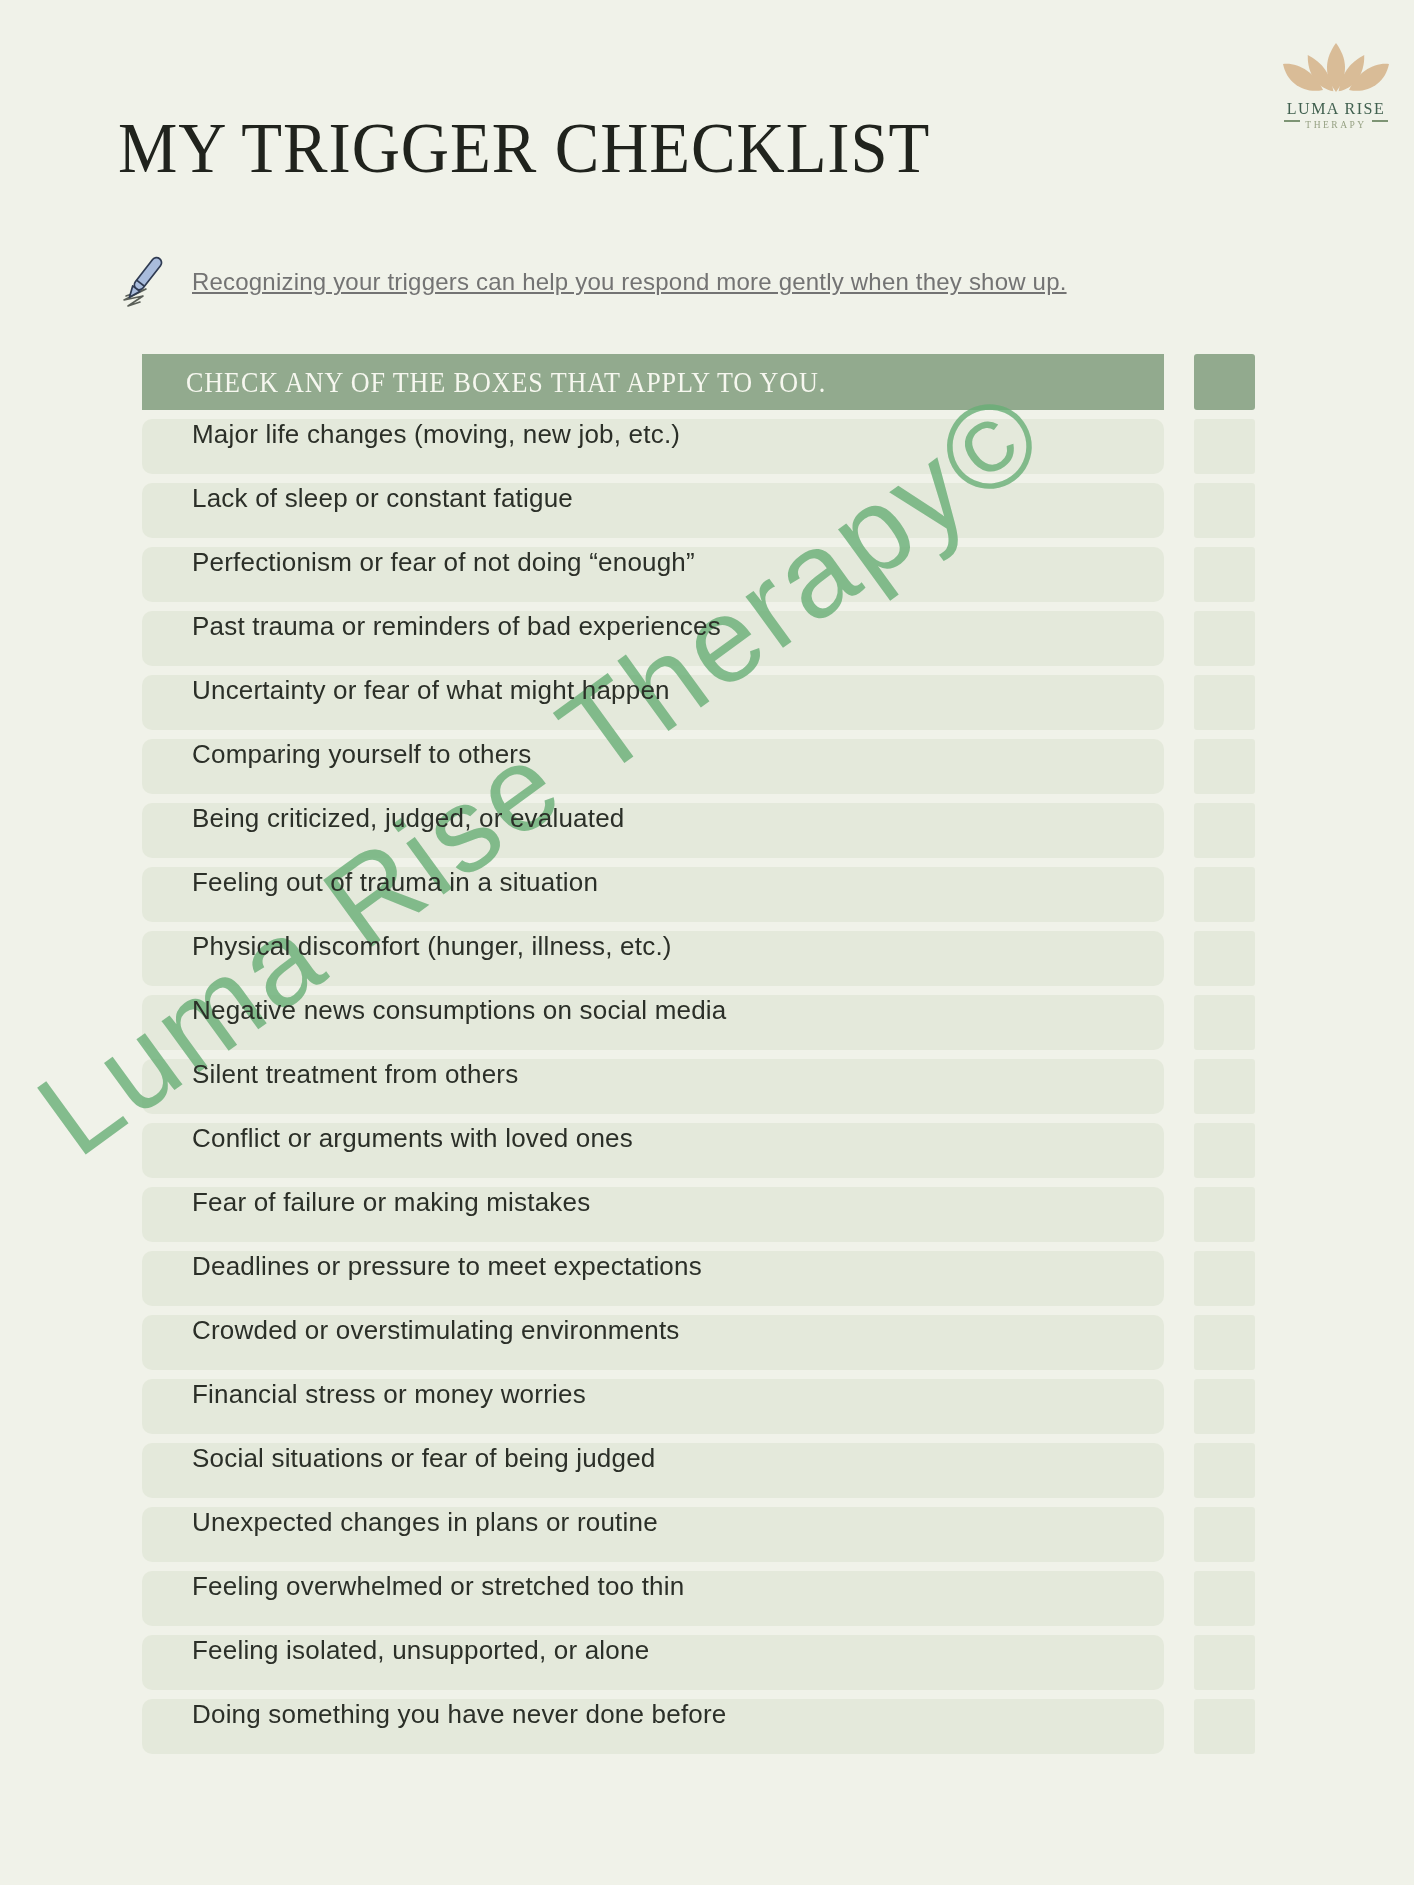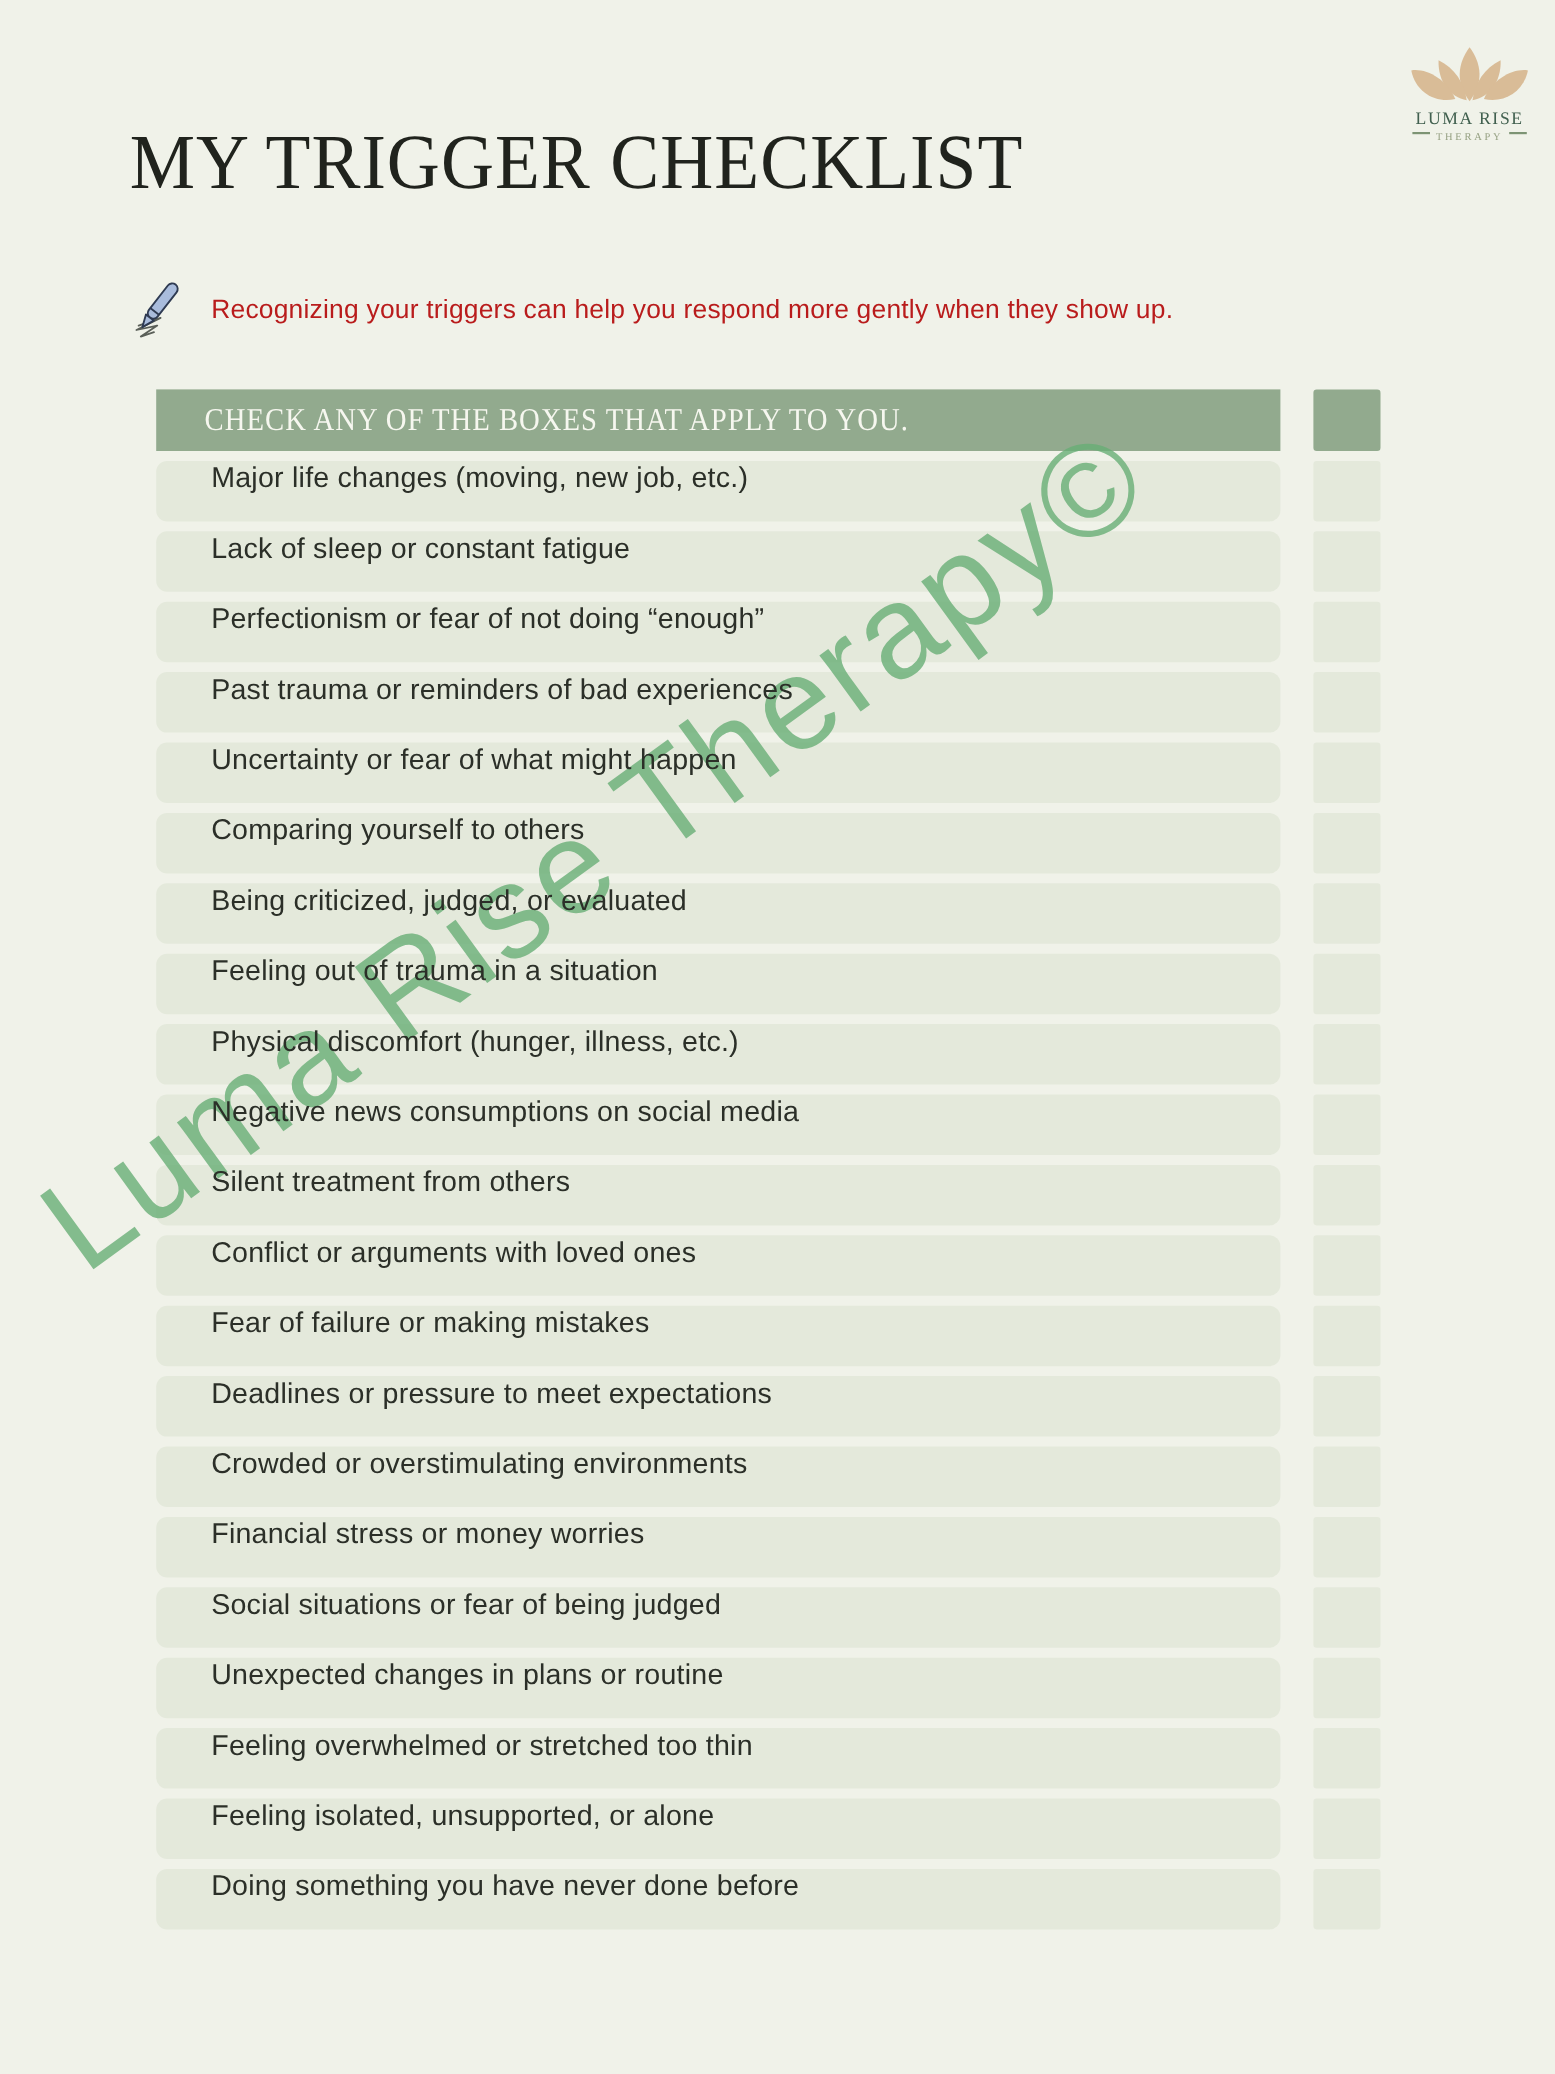--- a/index.html
+++ b/index.html
@@ -41,22 +41,23 @@
     transform:scaleX(0.94); transform-origin:left center;
     white-space:nowrap;
   }
 
   
   .intro {
     position:absolute; top:252px; left:116px;
     display:flex; align-items:center; gap:24px;
   }
   .intro-text {
-    font-size:24px; color:#b91c1c; letter-spacing:0.2px;
+    font-size:24px; color:#737373; letter-spacing:0.2px;
     white-space:nowrap;
+    text-decoration:underline;
   }
 
   
   .table { position:absolute; top:354px; left:142px; width:1113px; }
   .thead { display:flex; }
   .thead-main {
     width:1022px; height:56px;
     background:#92aa8e; border-radius:0;
     display:flex; align-items:center;
     padding-left:44px; box-sizing:border-box;

